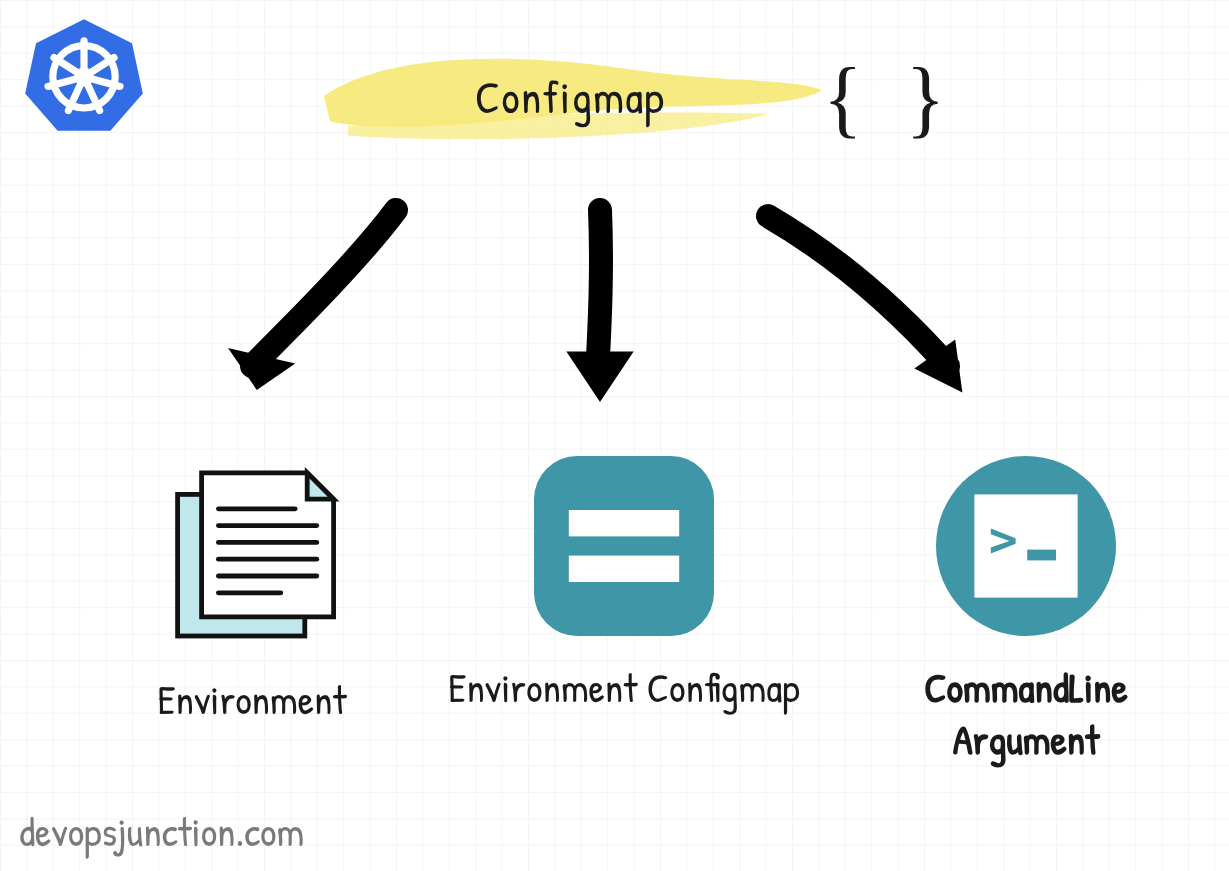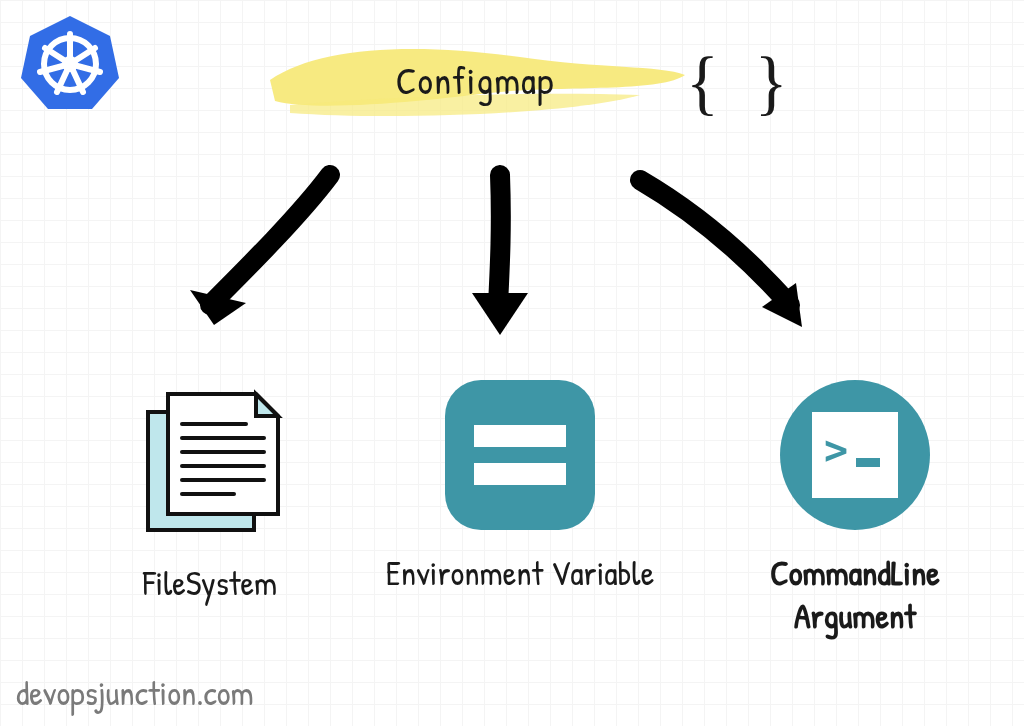--- a/index.html
+++ b/index.html
@@ -214,31 +214,31 @@
       <g stroke="#111" stroke-width="4" stroke-linecap="round">
         <line x1="52" y1="44" x2="116" y2="44"></line>
         <line x1="52" y1="58" x2="134" y2="58"></line>
         <line x1="52" y1="72" x2="134" y2="72"></line>
         <line x1="52" y1="86" x2="134" y2="86"></line>
         <line x1="52" y1="100" x2="134" y2="100"></line>
         <line x1="52" y1="114" x2="104" y2="114"></line>
       </g>
     </svg>
   </div>
-  <div class="label">FileSystem</div>
+  <div class="label">Environment</div>
 </div>
 
 <div class="item" style="left:360px; top:380px; width:320px;">
   <div class="icon-box">
     <div class="env-square">
       <div class="bar"></div>
       <div class="bar"></div>
     </div>
   </div>
-  <div class="label">Environment Variable</div>
+  <div class="label">Environment Configmap</div>
 </div>
 
 <div class="item" style="left:710px; top:380px; width:290px;">
   <div class="icon-box">
     <div class="term-circle">
       <div class="term-box">
         <div class="prompt">&gt;</div>
         <div class="cursor"></div>
       </div>
     </div>

